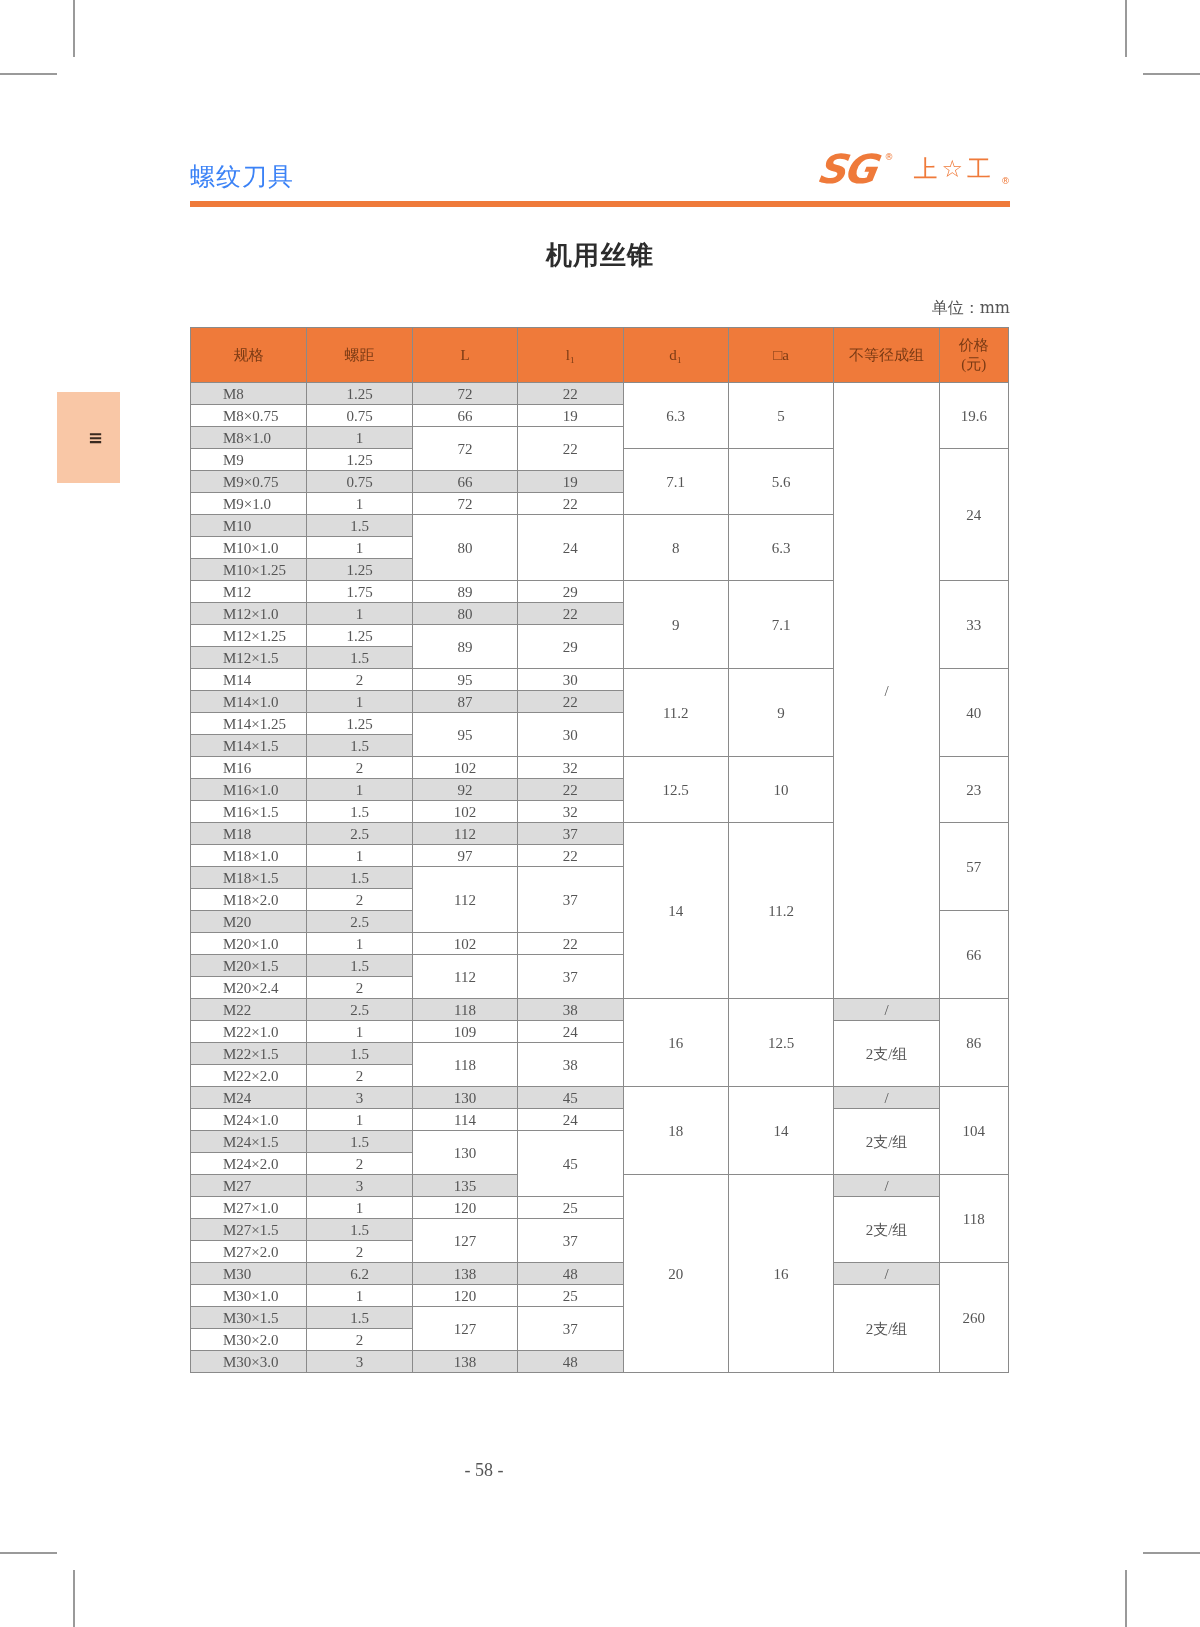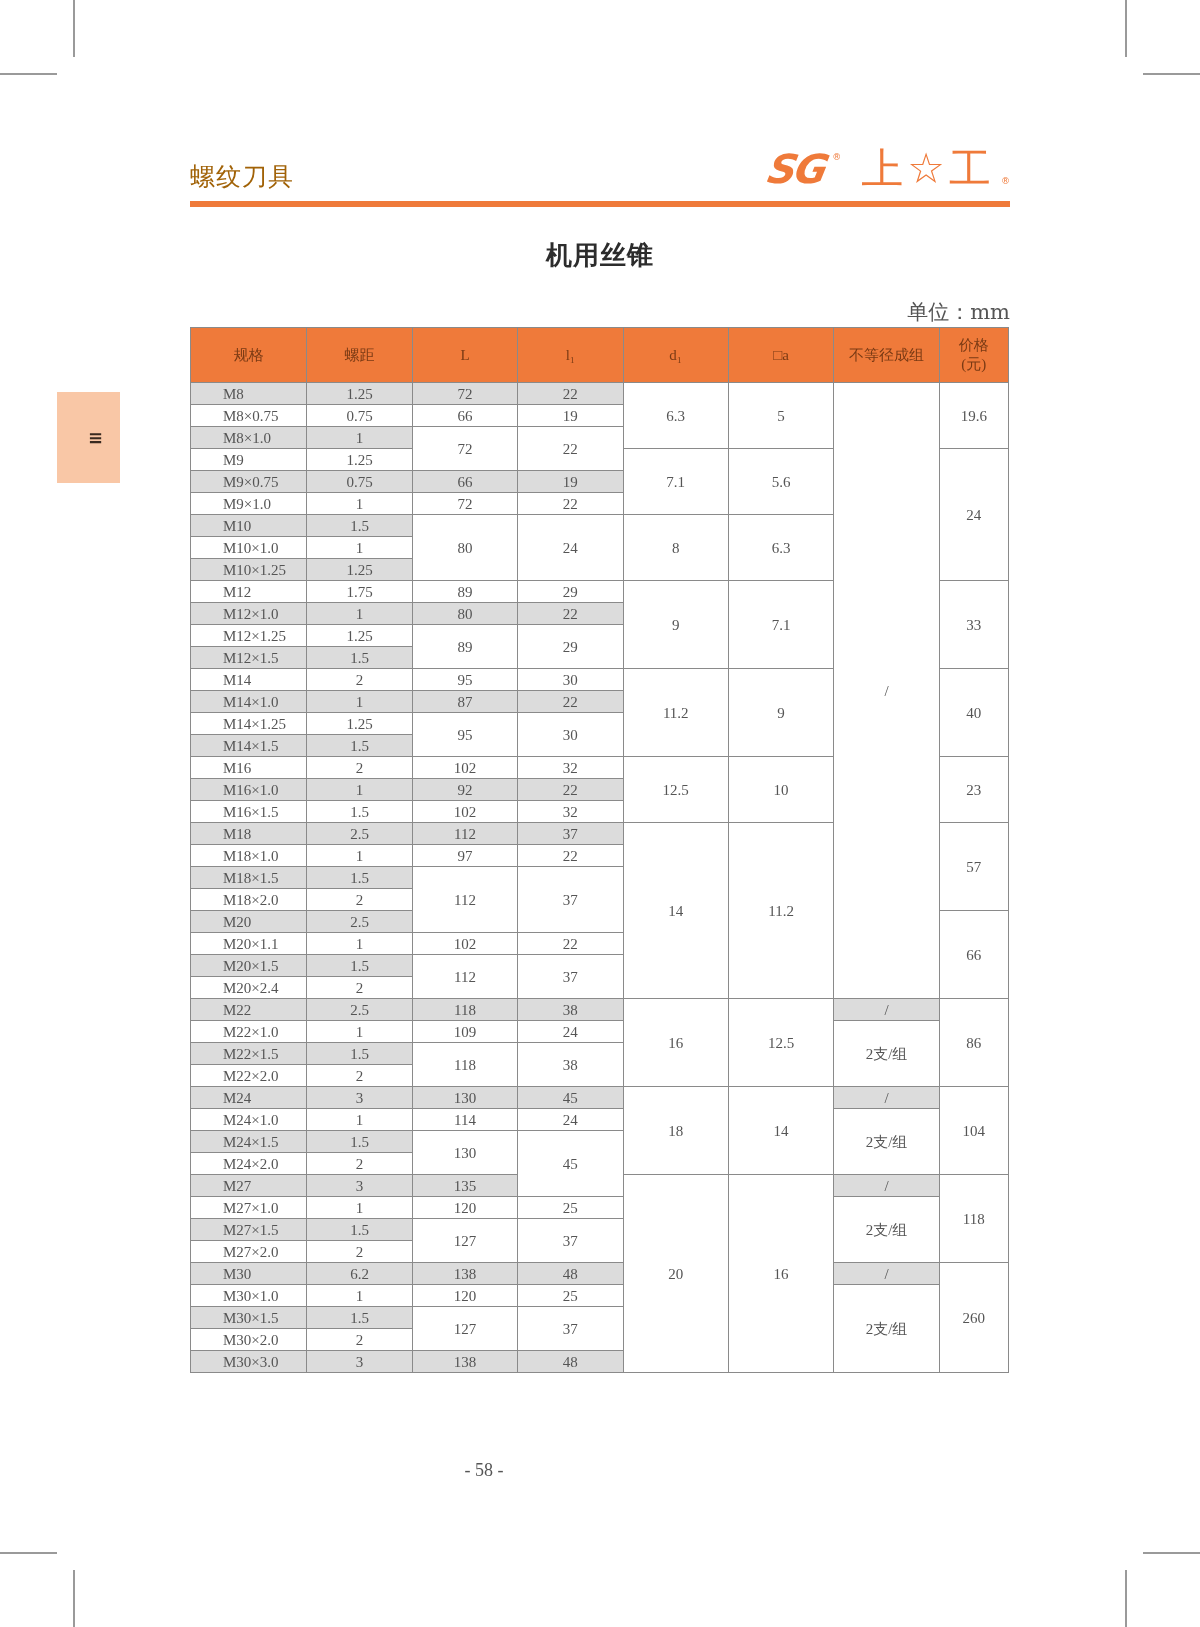--- a/index.html
+++ b/index.html
@@ -3,48 +3,48 @@
 <meta charset="utf-8">
 <style>
   html, body { margin: 0; padding: 0; }
   body {
     width: 1200px; height: 1627px; position: relative; background: #ffffff;
     font-family: "DejaVu Sans", "Liberation Sans", sans-serif; color: #4a4a4a;
     overflow: hidden;
   }
   .crop { position: absolute; background: #9a9a9a; }
   .header-title {
-    position: absolute; left: 190px; top: 160px; font-size: 25px; color: #a16207;
+    position: absolute; left: 190px; top: 160px; font-size: 25px; color: #3b82f6;
     letter-spacing: 1px;
   }
   .brand {
     position: absolute; right: 190px; top: 148px; display: flex; align-items: flex-end; gap: 6px;
     color: #ef7a3a;
   }
   .brand-sg {
     font-family: "DejaVu Sans", sans-serif; font-weight: bold; font-style: italic;
     font-size: 40px; line-height: 42px; color: #ef7a3a; letter-spacing: -2px;
     transform: skewX(-12deg);
   }
   .brand-reg { font-size: 9px; align-self: flex-start; margin-top: 4px; }
-  .brand-cn { font-size: 42px; line-height: 42px; margin-left: 14px; letter-spacing: 4px; }
+  .brand-cn { font-size: 24px; line-height: 42px; margin-left: 14px; letter-spacing: 4px; }
   .header-rule {
     position: absolute; left: 190px; top: 201px; width: 820px; height: 6px; background: #ef7a3a;
   }
   .side-tab {
     position: absolute; left: 57px; top: 392px; width: 63px; height: 91px; background: #f9c7a6;
     display: flex; align-items: center; justify-content: center;
   }
   .side-tab span { font-size: 18px; color: #3a2a20; font-weight: bold; margin-left: 14px; }
   .doc-title {
     position: absolute; left: 0; width: 1200px; top: 238px; text-align: center;
     font-size: 26px; font-weight: bold; color: #2c2c2c; letter-spacing: 1px;
   }
   .unit {
-    position: absolute; right: 190px; top: 298px; font-size: 21px; color: #555;
+    position: absolute; right: 190px; top: 298px; font-size: 16px; color: #555;
     font-family: "DejaVu Serif", serif;
   }
   table.spec {
     position: absolute; left: 190px; top: 327px; border-collapse: collapse;
     table-layout: fixed; width: 819px;
     font-family: "Liberation Serif", "DejaVu Serif", serif; font-size: 15px; color: #555;
   }
   table.spec th {
     background: #ef7a3a; color: #7a3a14; font-weight: normal; height: 22px; padding: 8px;
     border: 1px solid #8a8a8a; font-size: 15px; text-align: center;
@@ -265,21 +265,21 @@
       <tr>
         <td class="left">M18×2.0</td>
         <td class="">2</td>
       </tr>
       <tr>
         <td class="left shade">M20</td>
         <td class="shade">2.5</td>
         <td rowspan="4">66</td>
       </tr>
       <tr>
-        <td class="left">M20×1.1</td>
+        <td class="left">M20×1.0</td>
         <td class="">1</td>
         <td rowspan="1">102</td>
         <td rowspan="1">22</td>
       </tr>
       <tr>
         <td class="left shade">M20×1.5</td>
         <td class="shade">1.5</td>
         <td rowspan="2">112</td>
         <td rowspan="2">37</td>
       </tr>

